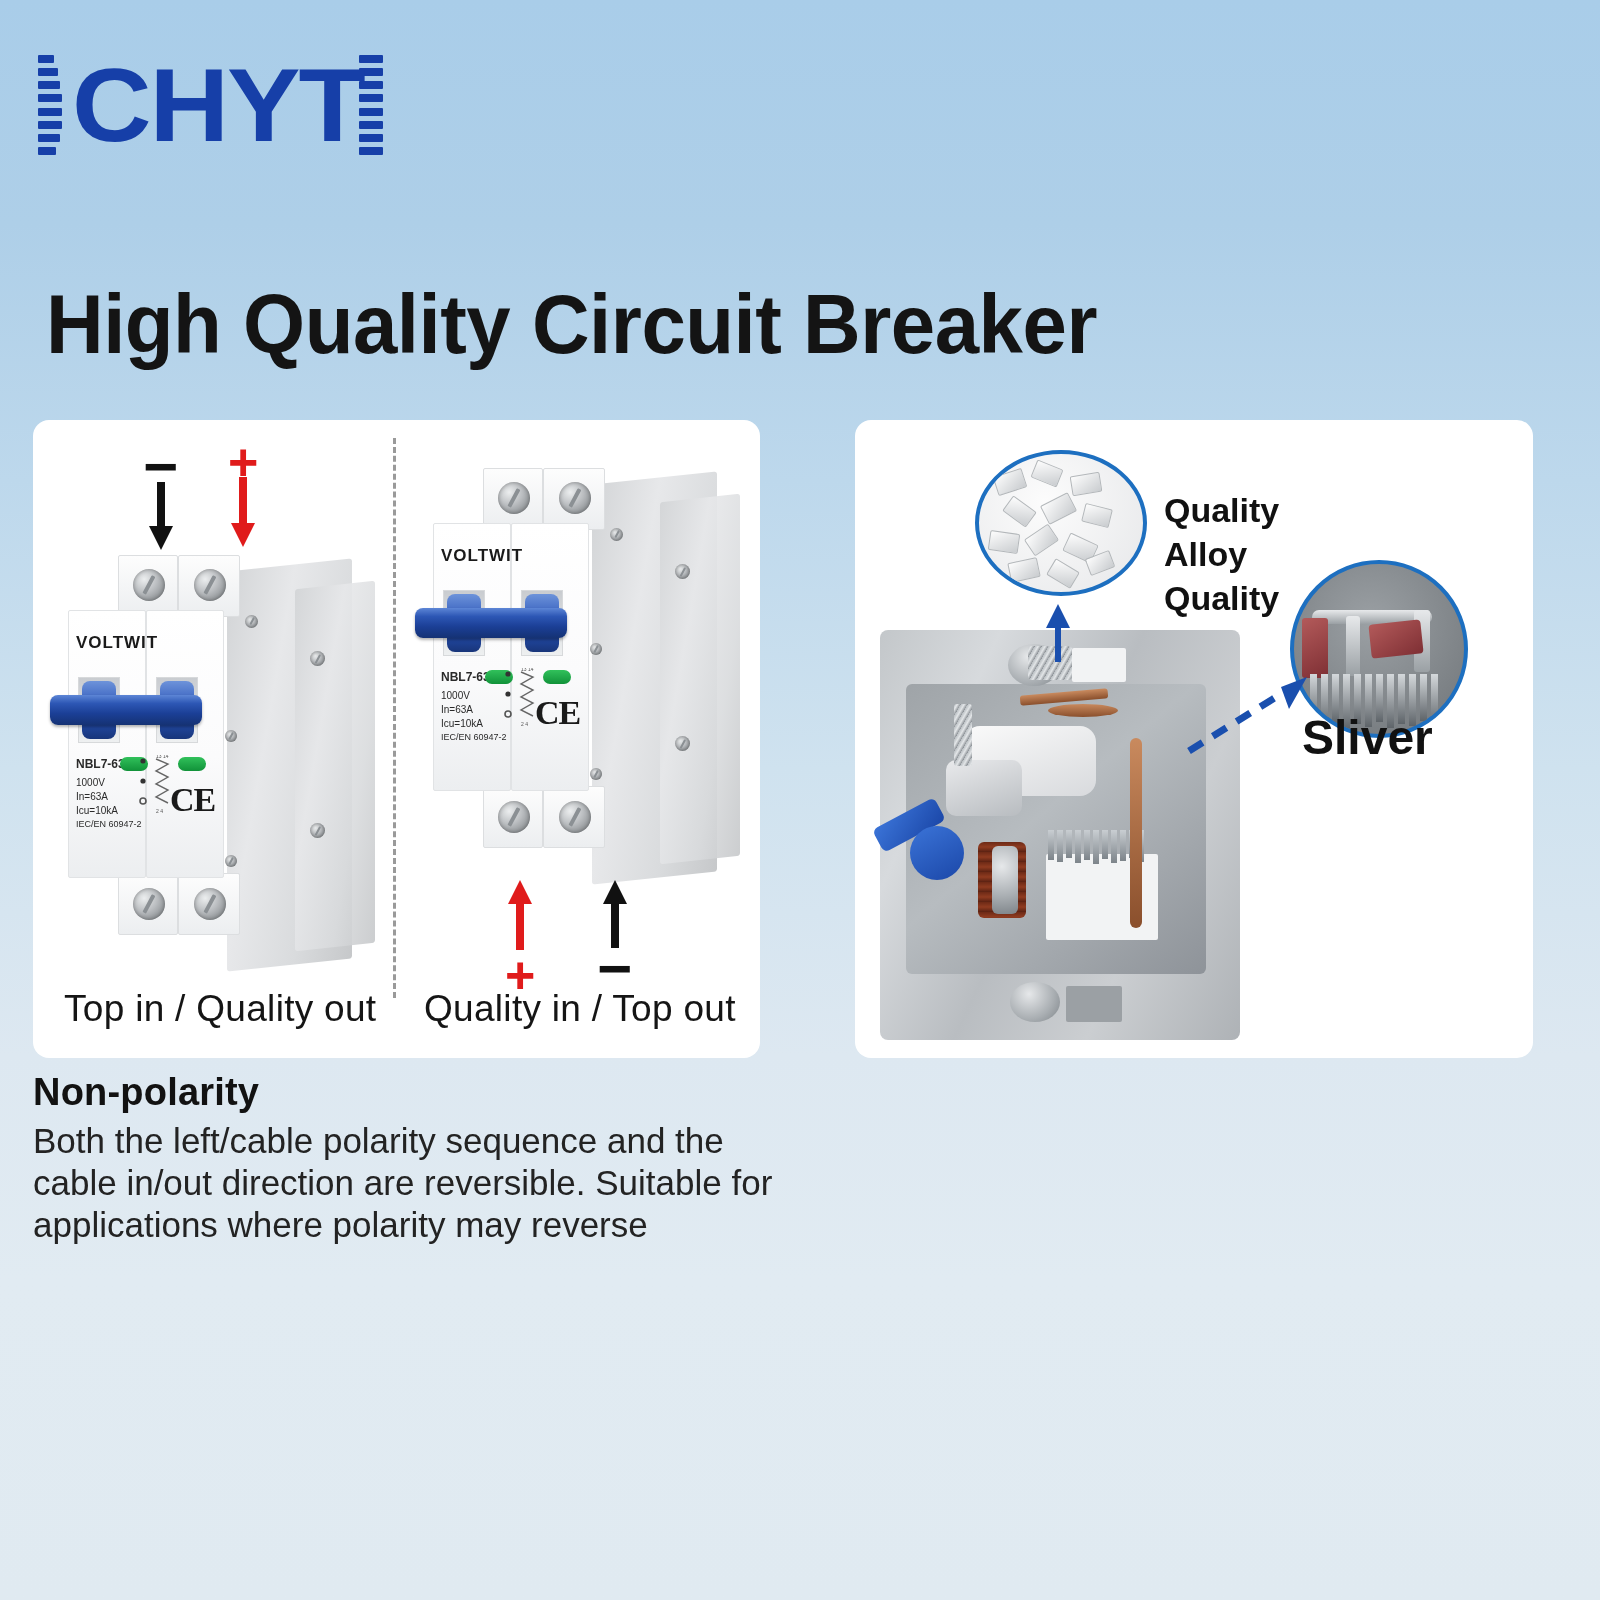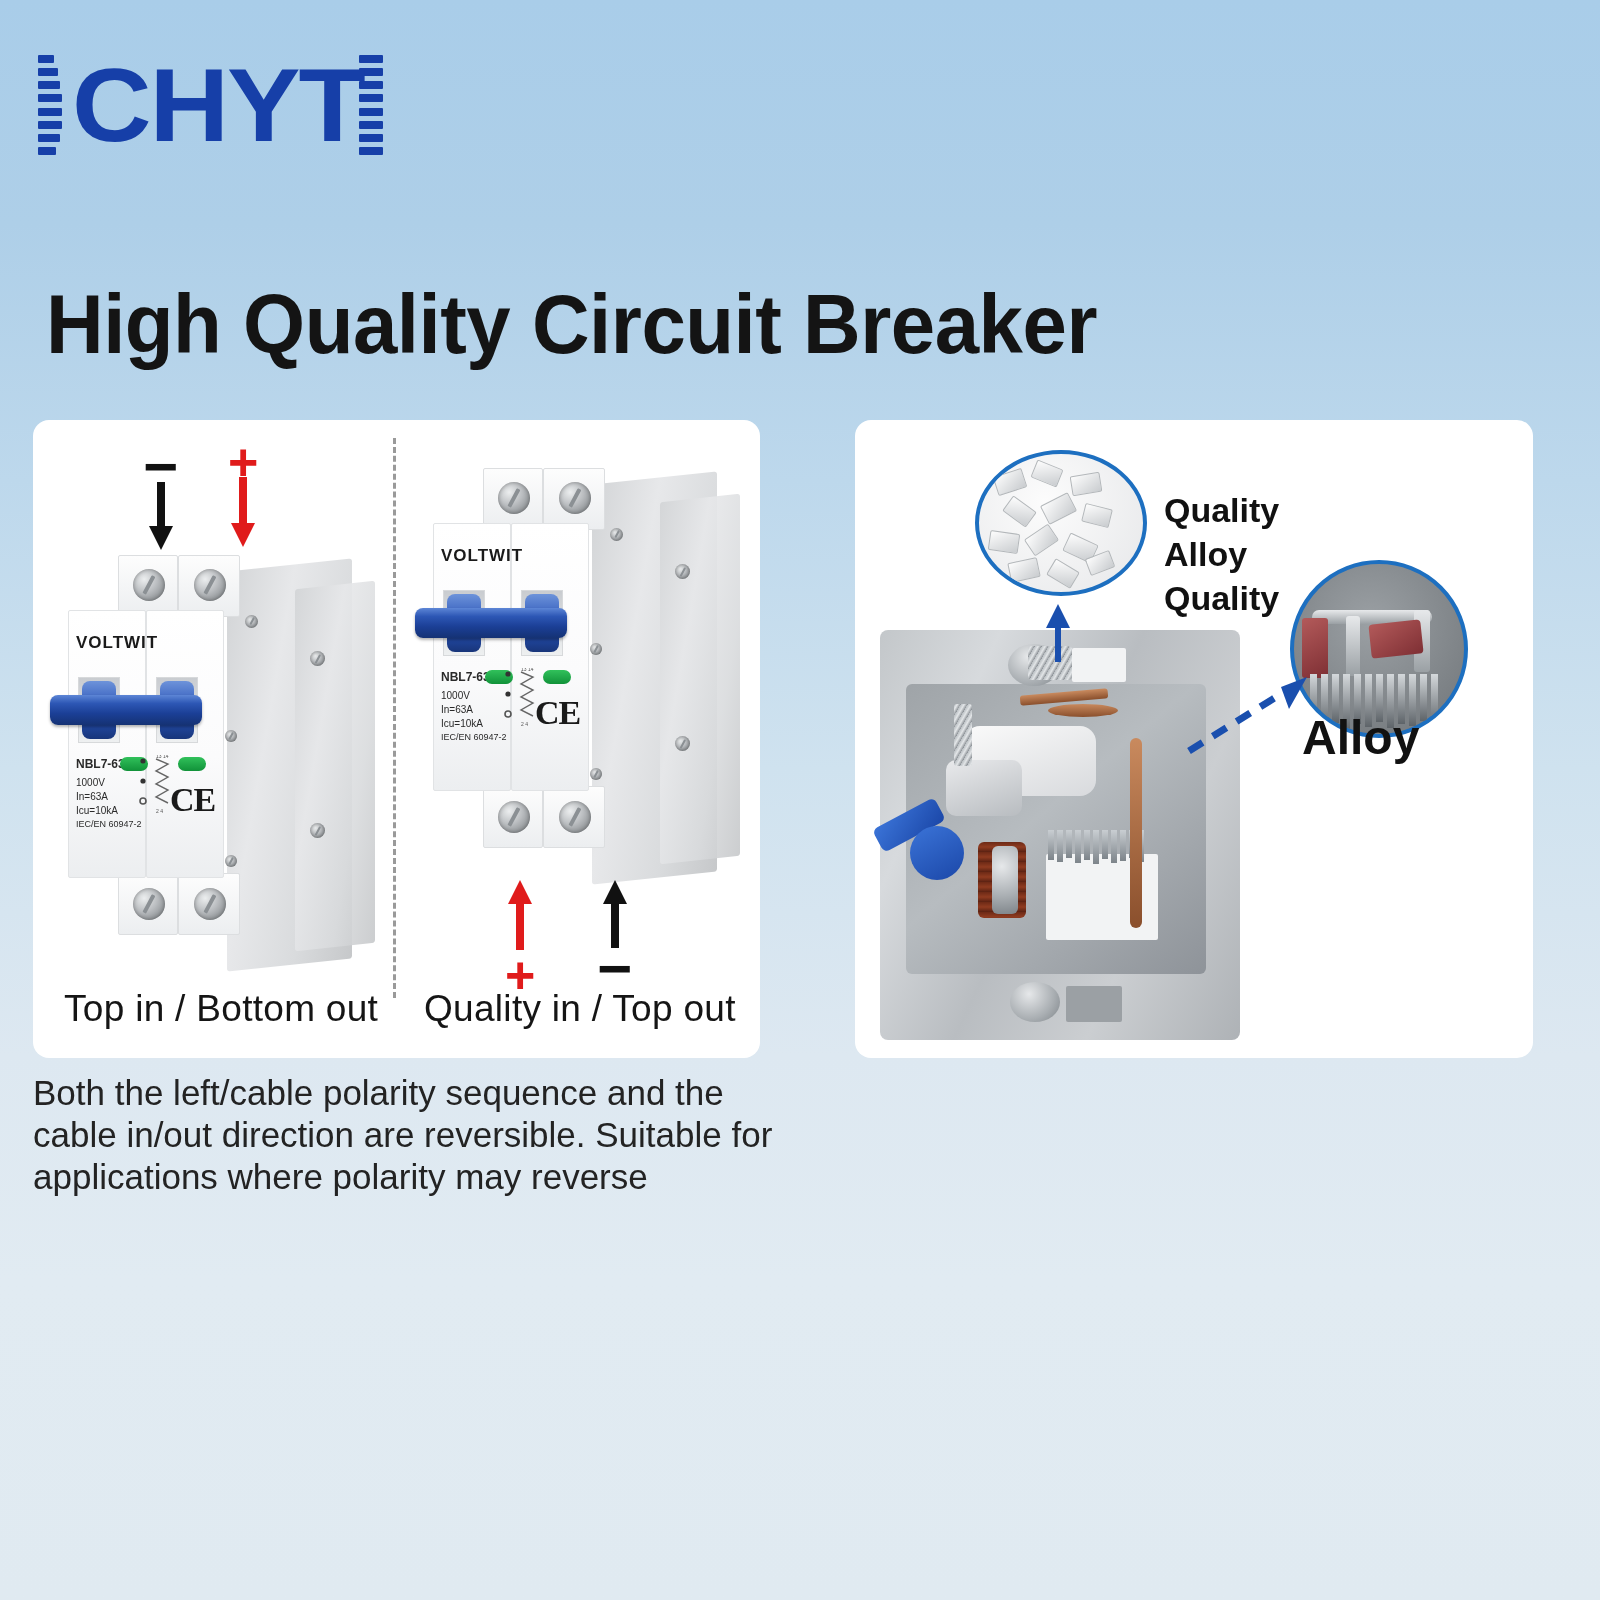--- a/index.html
+++ b/index.html
@@ -242,21 +242,21 @@
       <circle cx="5" cy="6" r="2.6" fill="#333"></circle>
         <circle cx="5" cy="26" r="2.6" fill="#333"></circle>
       <circle cx="5" cy="46" r="3" fill="none" stroke="#555" stroke-width="1.6"></circle>
       <path d="M18 4 L30 9 L18 16 L30 22 L18 29 L30 35 L18 42 L30 48" fill="none" stroke="#666" stroke-width="1.4"></path>
       <text x="18" y="3" font-size="5" fill="#555">13 14</text>
       <text x="18" y="58" font-size="5" fill="#555">2  4</text>
     </svg>
   </div>
 </div>
 
-<div class="caption-sub" id="cap-left">Top in / Bottom out</div>
+<div class="caption-sub" id="cap-left">Top in / Quality out</div>
 
 <div class="breaker" id="breaker-2" style="left:425px; top:468px; width:320px; height:420px;">
   <div class="bk-side" style="left:167px; top:10px; width:125px; height:400px; transform:skewY(-6deg);"></div>
   <div class="bk-side" style="left:235px; top:30px; width:80px; height:362px; transform:skewY(-6deg); opacity:.9;"></div>
   <div class="screw" style="left:250px; top:96px; width:15px; height:15px;"></div>
   <div class="screw" style="left:250px; top:268px; width:15px; height:15px;"></div>
   <div class="screw" style="left:185px; top:60px; width:13px; height:13px;"></div>
   <div class="screw" style="left:165px; top:175px; width:12px; height:12px;"></div>
   <div class="screw" style="left:165px; top:300px; width:12px; height:12px;"></div>
 
@@ -401,25 +401,26 @@
     <i style="height:50px"></i>
       <i style="height:53px"></i>
       <i style="height:48px"></i>
       <i style="height:54px"></i>
     <i style="height:50px"></i>
       <i style="height:52px"></i>
       <i style="height:47px"></i>
       <i style="height:53px"></i>
   </div>
 </div>
-<div class="callout-txt" id="txt-magnet">Alloy</div>
+<div class="callout-txt" id="txt-magnet">Sliver</div>
 <div class="dash-arrow" style="left:1185px; top:665px;">
   <svg width="140" height="90" viewBox="0 0 140 90">
     <path d="M4 86 L104 24" stroke="#1a4fae" stroke-width="7" fill="none" stroke-dasharray="16 12"></path>
     <path d="M122 12 L104 44 L96 22 Z" fill="#1a4fae"></path>
   </svg>
 </div>
 
 <div class="blk" id="blk-left">
+  <h3>Non-polarity</h3>
   <p>Both the left/cable polarity sequence and the cable in/out direction are reversible. Suitable for applications where polarity may reverse</p>
 </div>
 <div class="blk" id="blk-right">
 </div>
 
 </body></html>

